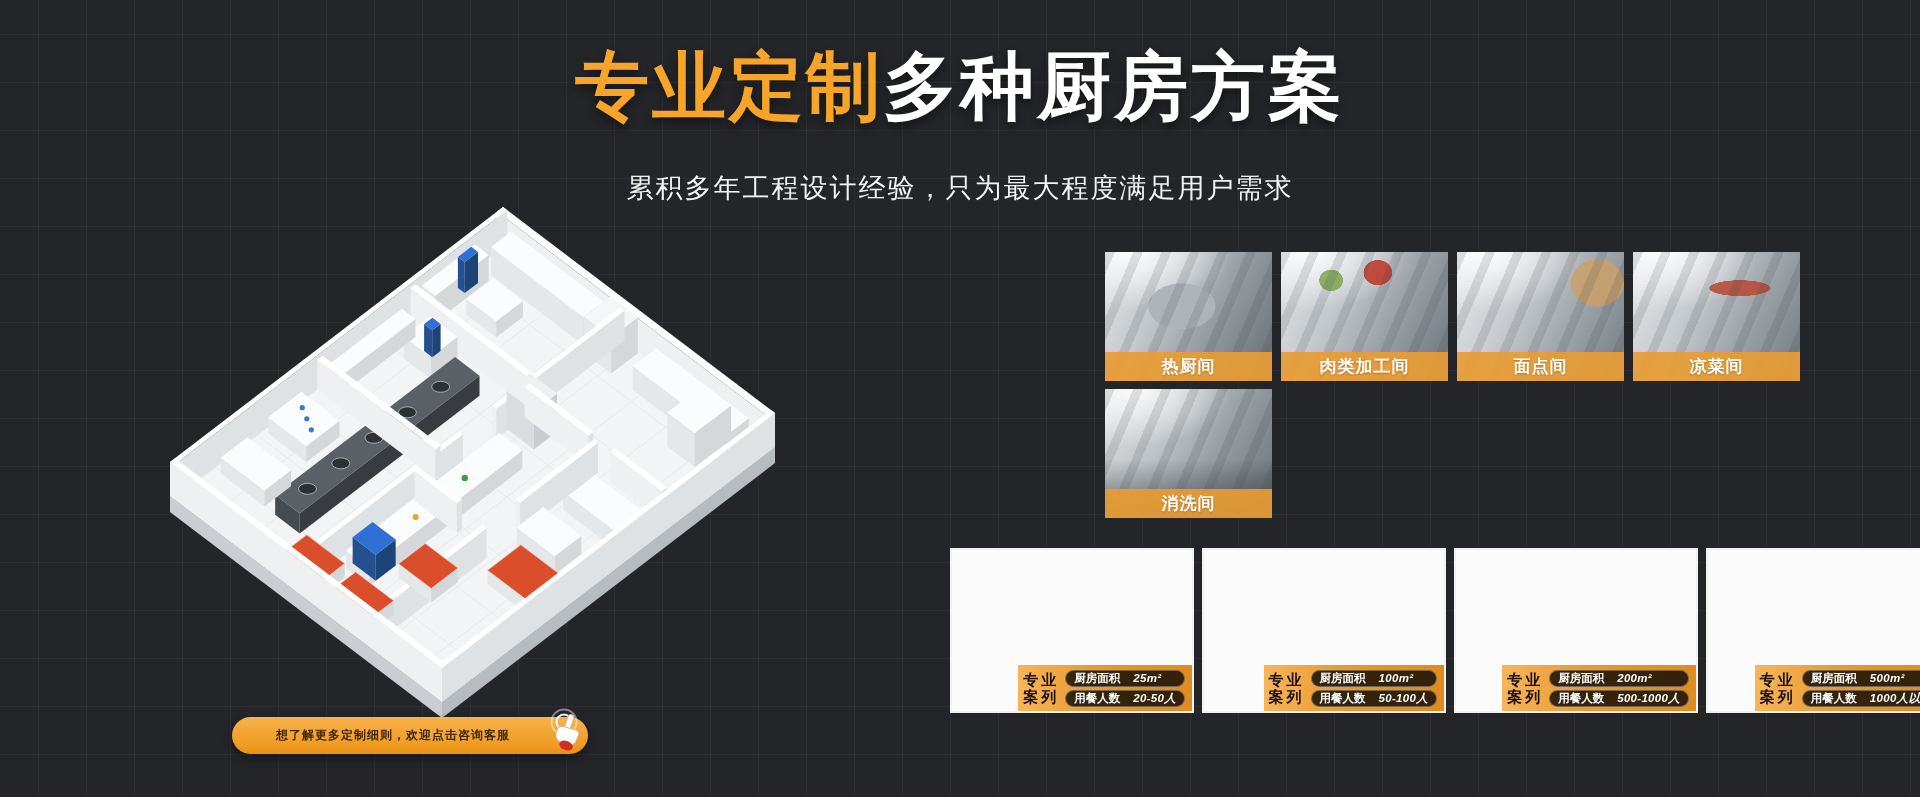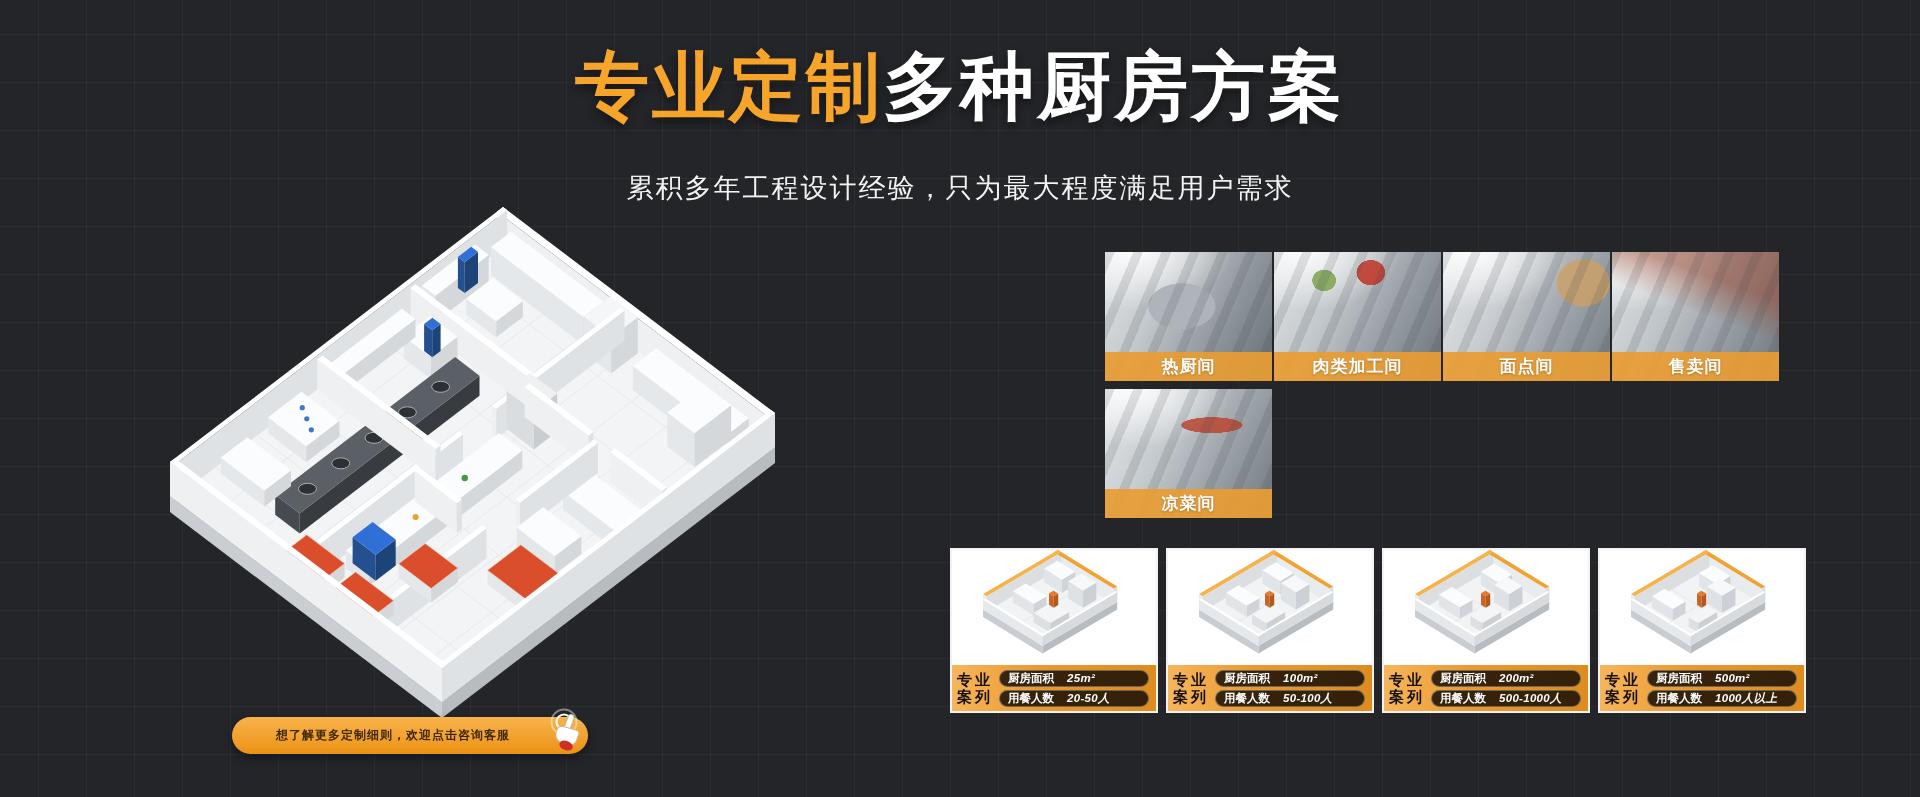--- a/index.html
+++ b/index.html
@@ -18,21 +18,21 @@
   .hero-title .hl{color:#f7a42a;}
   .hero-title .rest{color:#ffffff;}
   .hero-sub{position:absolute;top:170px;left:0;width:100%;text-align:center;
     font-size:27px;font-weight:400;color:#f2f2f2;letter-spacing:2px;}
 
   
   .floorplan{position:absolute;left:135px;top:205px;width:660px;height:522px;}
 
   
   .rooms-grid{position:absolute;left:1105px;top:252px;display:grid;
-    grid-template-columns:repeat(4,167px);grid-auto-rows:129px;gap:8px 2px;}
+    grid-template-columns:repeat(4,167px);grid-auto-rows:129px;gap:8px 9px;}
   .room-tile{position:relative;overflow:hidden;background:#7a8187;cursor:pointer;}
   .photo{position:absolute;inset:0;
     background:
       radial-gradient(120% 95% at 18% 0%, rgba(255,255,255,.92), rgba(255,255,255,0) 48%),
       linear-gradient(118deg,#e3e6e8 0%,#c3c8cc 34%,#959ca2 66%,#6e757c 100%);}
   .photo::after{content:'';position:absolute;inset:0;opacity:.5;
     background:repeating-linear-gradient(113deg, rgba(62,68,74,.30) 0 9px, rgba(62,68,74,0) 9px 26px);}
   .p1 .photo{background:radial-gradient(34% 30% at 46% 42%, #aeb4b9 0 58%, transparent 60%),
       radial-gradient(120% 95% at 18% 0%, rgba(255,255,255,.92), rgba(255,255,255,0) 48%),
       linear-gradient(118deg,#e3e6e8 0%,#c3c8cc 34%,#8f969c 66%,#666d74 100%);}
@@ -55,22 +55,22 @@
   .p8 .photo{background:linear-gradient(to top, rgba(38,42,46,.62), transparent 46%),
       radial-gradient(120% 95% at 18% 0%, rgba(255,255,255,.9), rgba(255,255,255,0) 48%),
       linear-gradient(118deg,#dfe2e4 0%,#bec3c7 36%,#8f969c 68%,#687077 100%);}
   .room-banner{position:absolute;left:0;right:0;bottom:0;height:29px;
     background:rgba(232,156,51,.92);display:flex;align-items:center;justify-content:center;
     color:#fff;font-size:17px;font-weight:700;letter-spacing:1px;
     text-shadow:0 1px 2px rgba(90,50,0,.35);}
 
   
   .cases-row{position:absolute;left:950px;top:548px;display:flex;gap:8px;}
-  .case-tile{width:208px;height:165px;background:#fbfbfb;display:flex;flex-direction:column;
-    border:2px solid #f2f2f2;cursor:pointer;}
+  .case-tile{width:244px;height:165px;background:#fbfbfb;display:flex;flex-direction:column;
+    border:2px solid #f2f2f2;cursor:pointer;align-items:flex-end;}
   .case-img{flex:1;position:relative;background:#ffffff;overflow:hidden;}
   .case-img svg{position:absolute;inset:0;width:100%;height:100%;}
   .case-banner{height:46px;background:linear-gradient(90deg,#f6b55c 0%,#eb982c 45%,#df8c1e 100%);
     display:flex;align-items:center;padding:0 7px 0 5px;gap:6px;}
   .case-tag{font-size:15px;line-height:17px;font-weight:900;color:#171008;
     letter-spacing:3px;text-align:center;white-space:nowrap;}
   .case-pills{flex:1;display:flex;flex-direction:column;gap:3px;min-width:0;}
   .pill{height:17px;border-radius:9px;background:rgba(28,18,7,.88);
     border:1px solid rgba(255,255,255,.30);color:#fff;font-size:11.5px;line-height:15px;
     display:flex;align-items:center;padding:0 8px;gap:13px;font-weight:700;white-space:nowrap;}
@@ -236,27 +236,27 @@
       <div class="room-banner">热厨间</div>
     </div>
     <div class="room-tile p3">
       <div class="photo"></div>
       <div class="room-banner">肉类加工间</div>
     </div>
     <div class="room-tile p4">
       <div class="photo"></div>
       <div class="room-banner">面点间</div>
     </div>
-    <div class="room-tile p6">
-      <div class="photo"></div>
-      <div class="room-banner">售卖间</div>
-    </div>
     <div class="room-tile p7">
       <div class="photo"></div>
       <div class="room-banner">凉菜间</div>
+    </div>
+    <div class="room-tile p8">
+      <div class="photo"></div>
+      <div class="room-banner">消洗间</div>
     </div>
   </div>
 
   <div class="cases-row">
 
     <div class="case-tile">
       <div class="case-img">
         <svg class="mini" viewBox="0 0 200 120">
             <polygon points="26.0,62.0 88.0,100.0 88.0,108.0 26.0,70.0" fill="#c9cdd1"></polygon>
             <polygon points="166.0,54.0 88.0,100.0 88.0,108.0 166.0,62.0" fill="#b7bcc1"></polygon>

